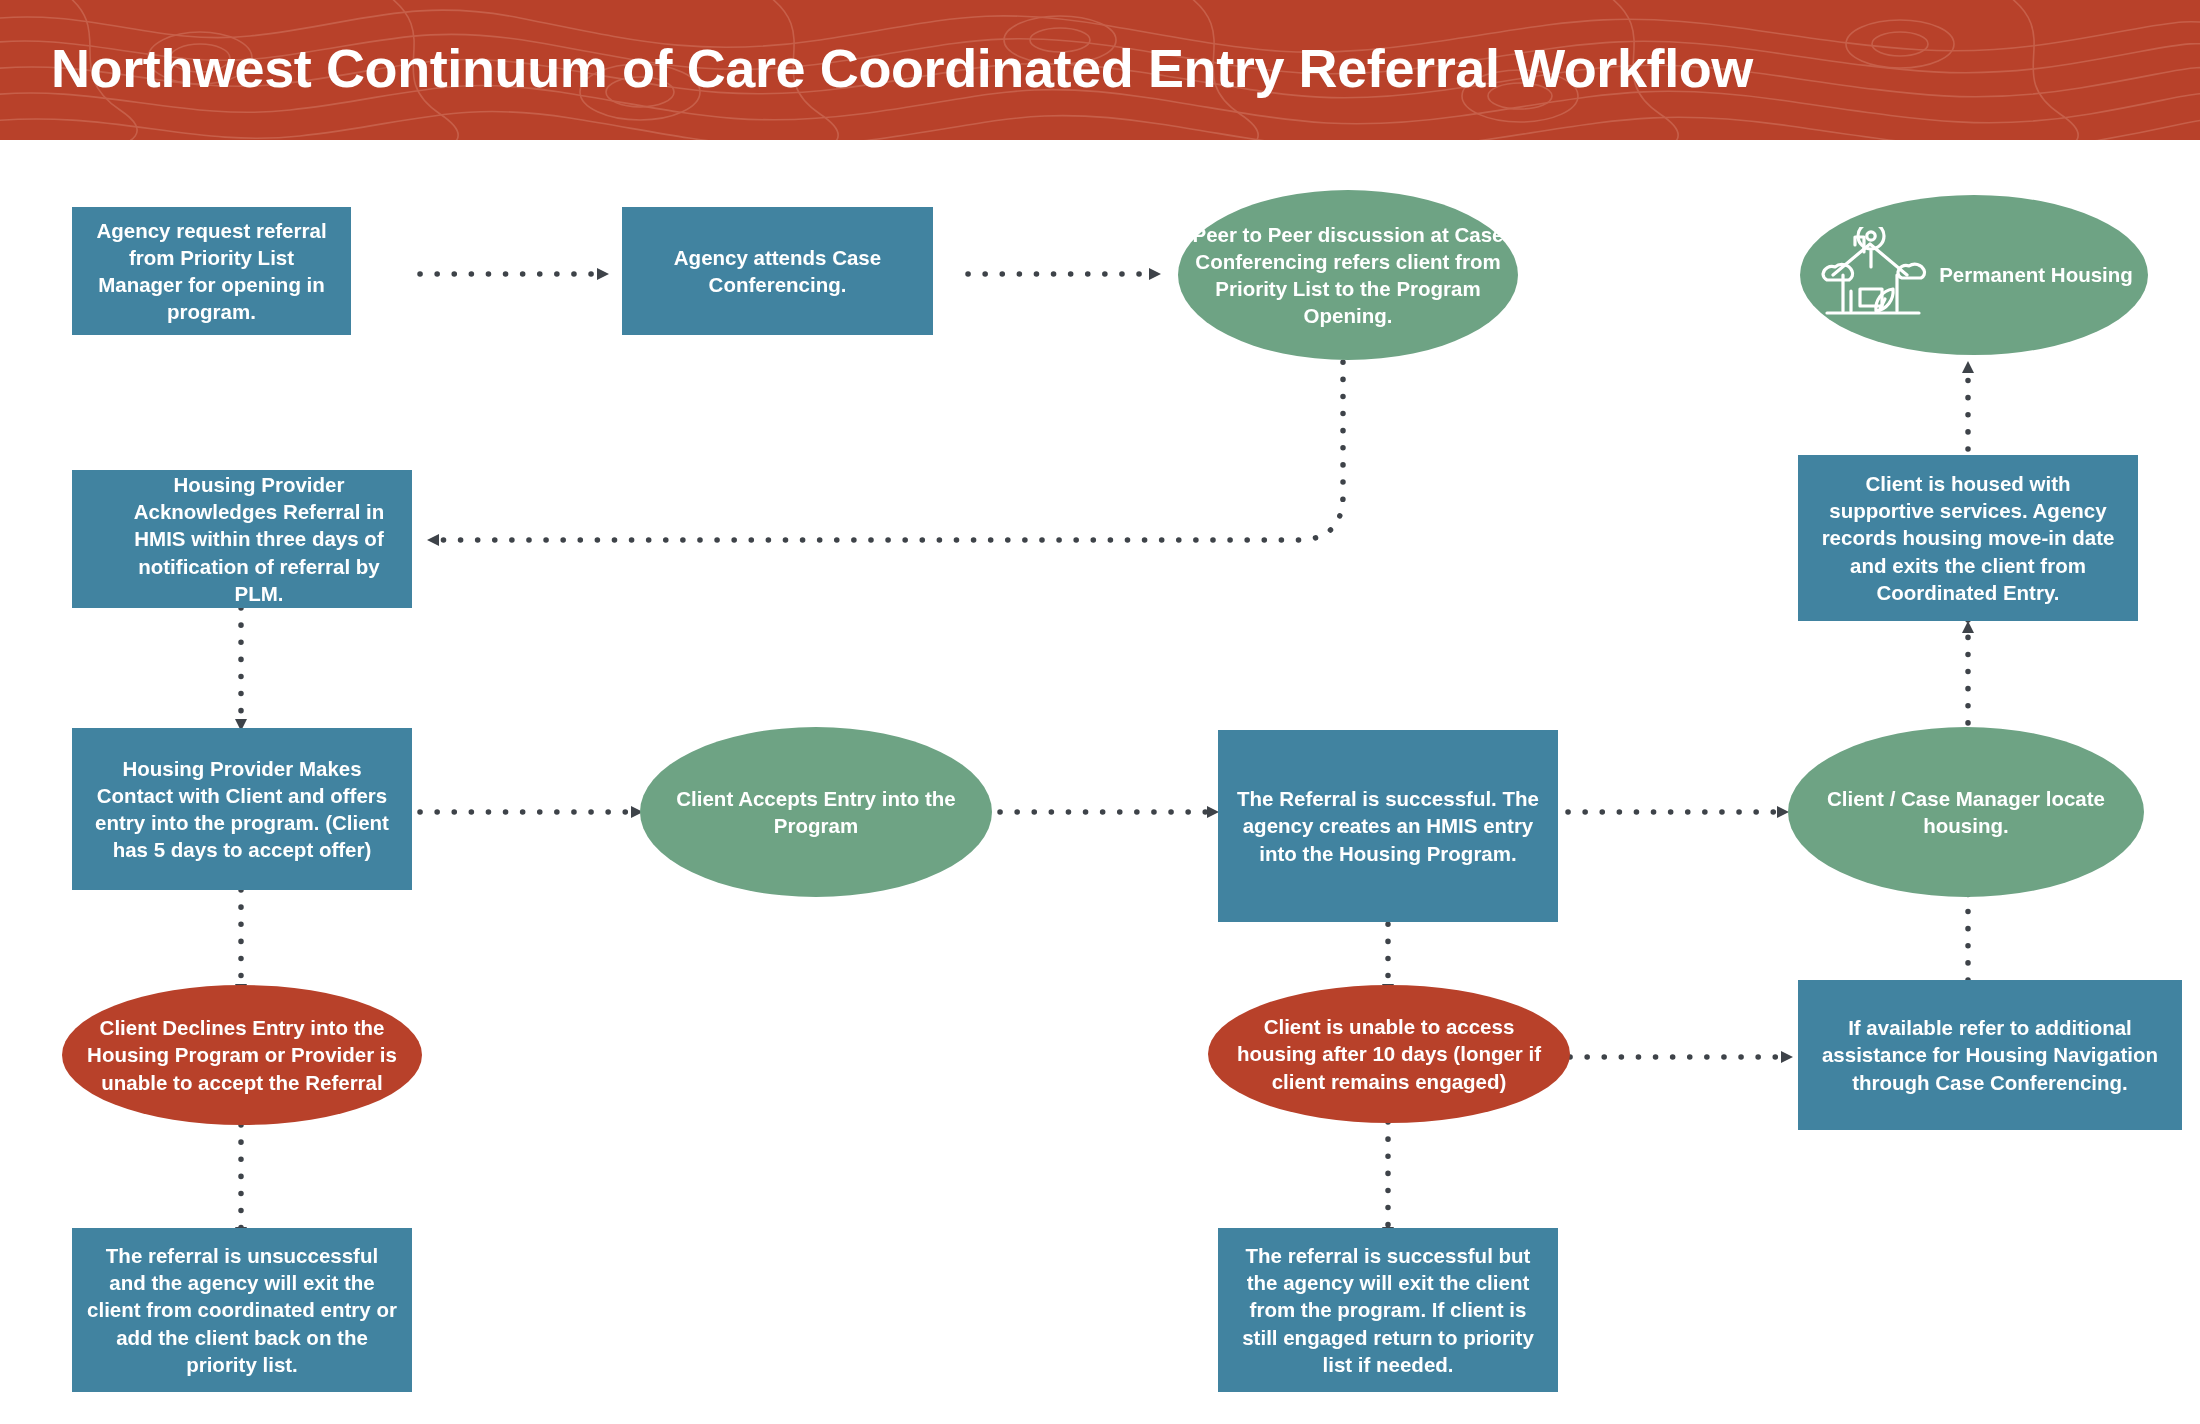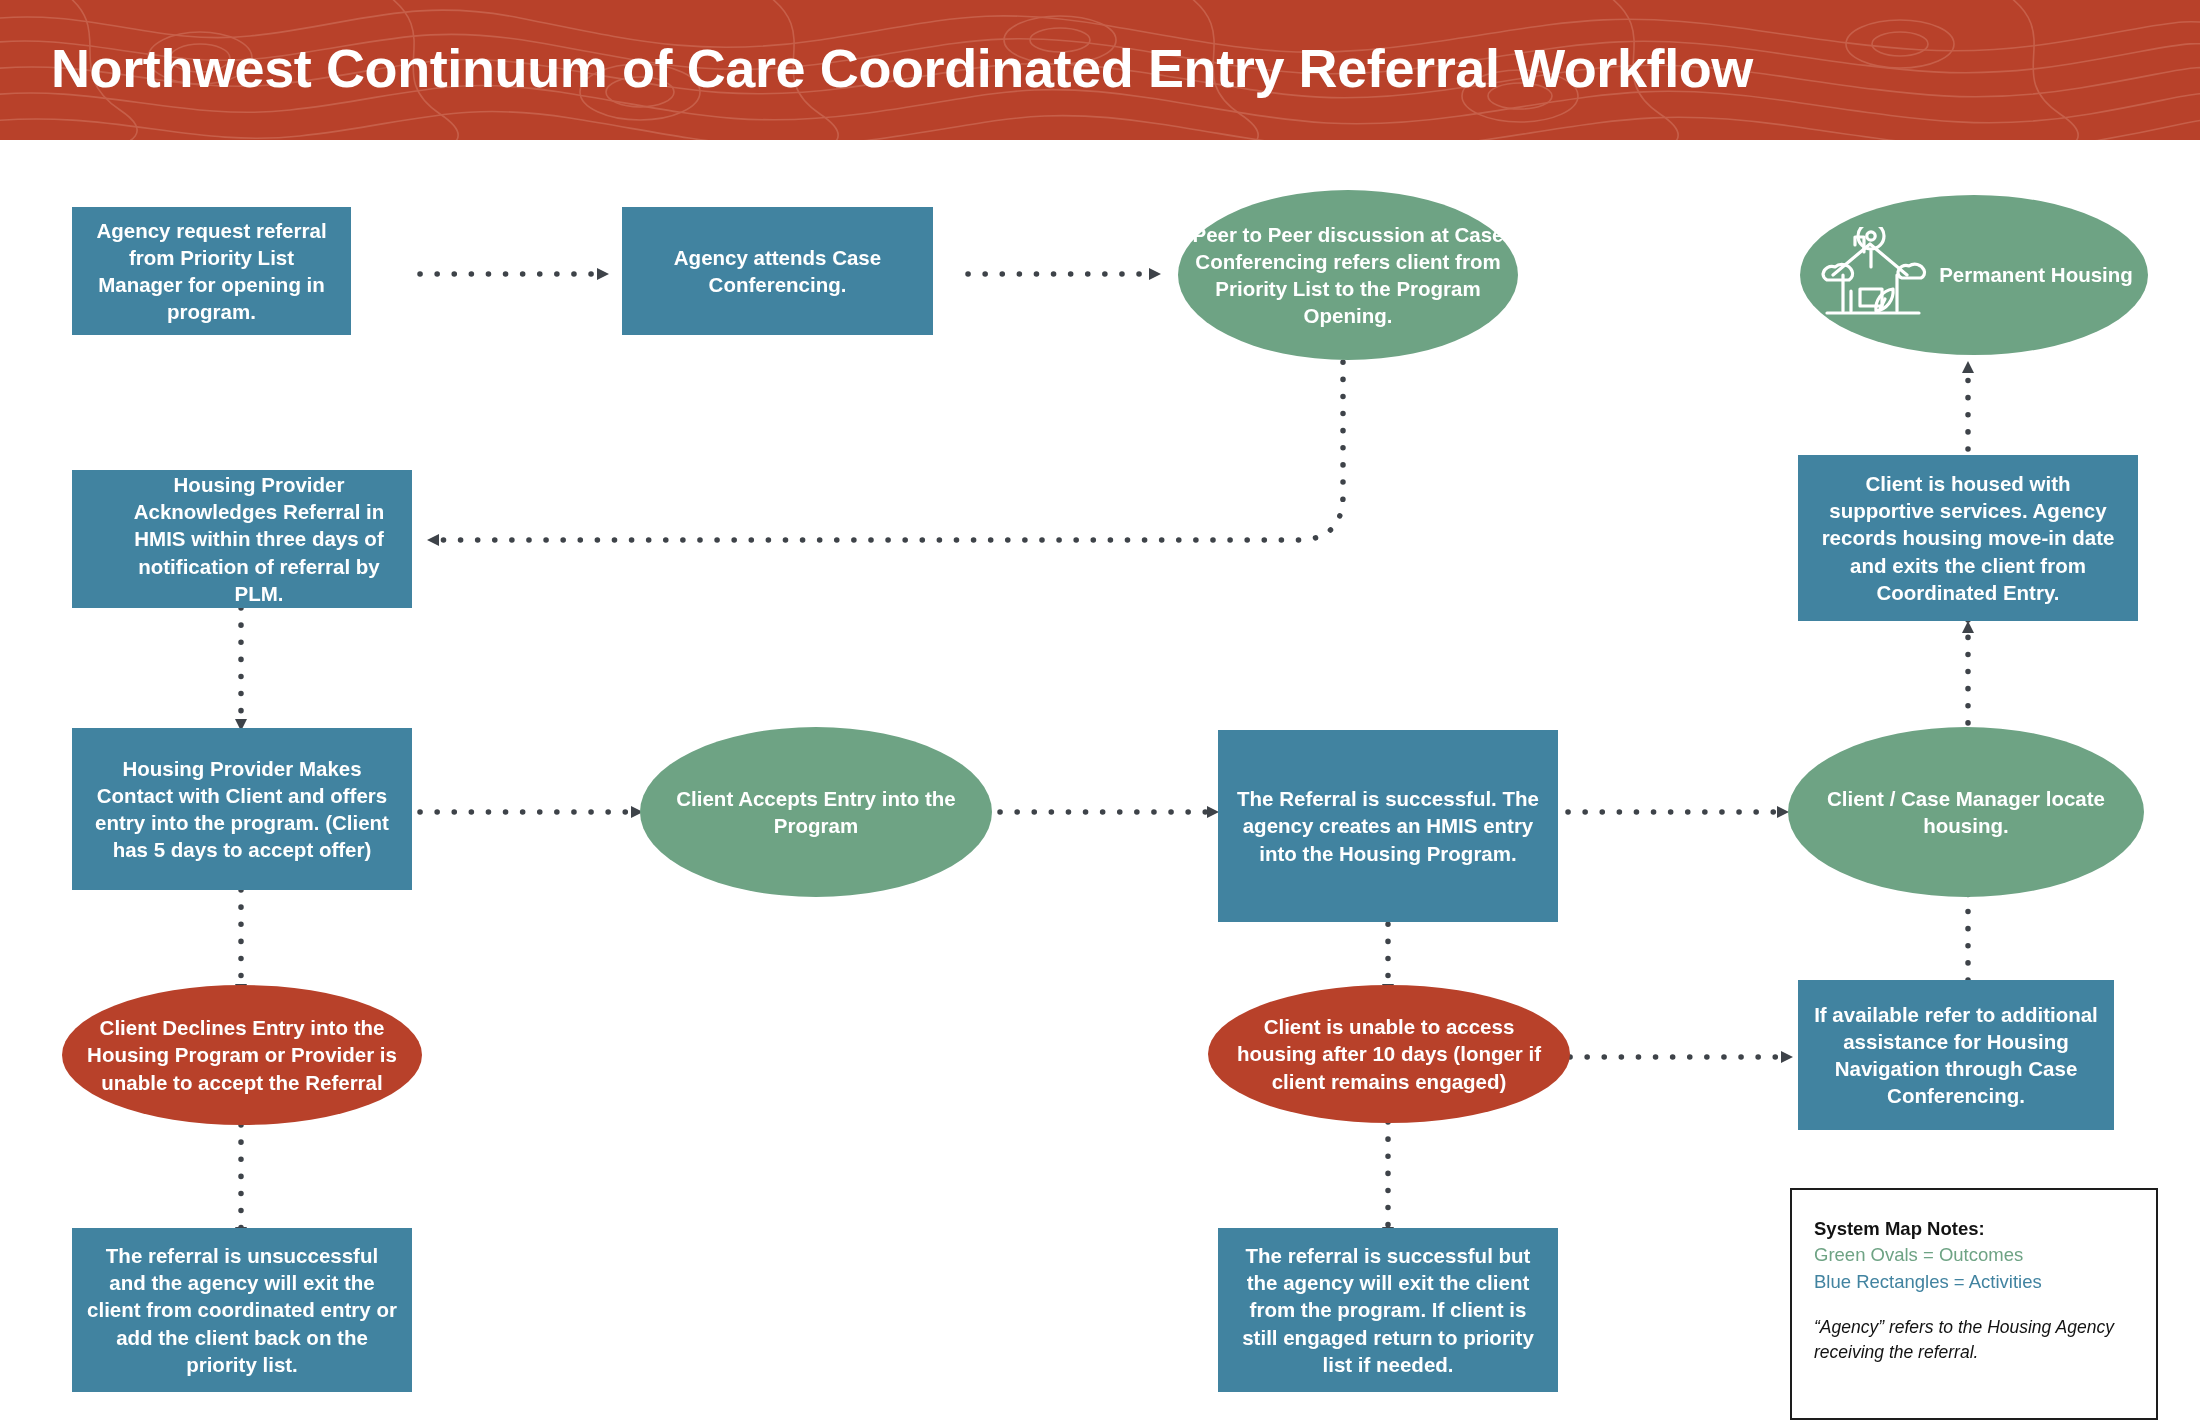--- a/index.html
+++ b/index.html
@@ -243,32 +243,26 @@
   </div>
 
   <div class="node oval-red" id="node-client-declines" style="left:62px; top:985px; width:360px; height:140px;">
     <span class="node-text">Client Declines Entry into the Housing Program or Provider is unable to accept the Referral</span>
   </div>
 
   <div class="node oval-red" id="node-client-unable" style="left:1208px; top:985px; width:362px; height:138px;">
     <span class="node-text">Client is unable to access housing after 10 days (longer if client remains engaged)</span>
   </div>
 
-  <div class="node rect" id="node-if-available" style="left:1798px; top:980px; width:316px; height:150px;">
+  <div class="node rect" id="node-if-available" style="left:1798px; top:980px; width:384px; height:150px;">
     <span class="node-text">If available refer to additional assistance for Housing Navigation through Case Conferencing.</span>
   </div>
 
   <div class="node rect" id="node-referral-unsuccessful" style="left:72px; top:1228px; width:340px; height:164px;">
     <span class="node-text">The referral is unsuccessful and the agency will exit the client from coordinated entry or add the client back on the priority list.</span>
   </div>
 
   <div class="node rect" id="node-referral-successful-but-exit" style="left:1218px; top:1228px; width:340px; height:164px;">
     <span class="node-text">The referral is  successful but the agency will exit the client from the program.  If client is still engaged return to priority list if needed.</span>
   </div>
 
-  <div id="legend">
-    <div class="legend-title">System Map Notes:</div>
-    <div class="legend-green">Green Ovals = Outcomes</div>
-    <div class="legend-blue">Blue Rectangles = Activities</div>
-    <div class="legend-note">“Agency” refers to the Housing Agency receiving the referral.</div>
-  </div>
 
 </div>
 
 </body></html>

